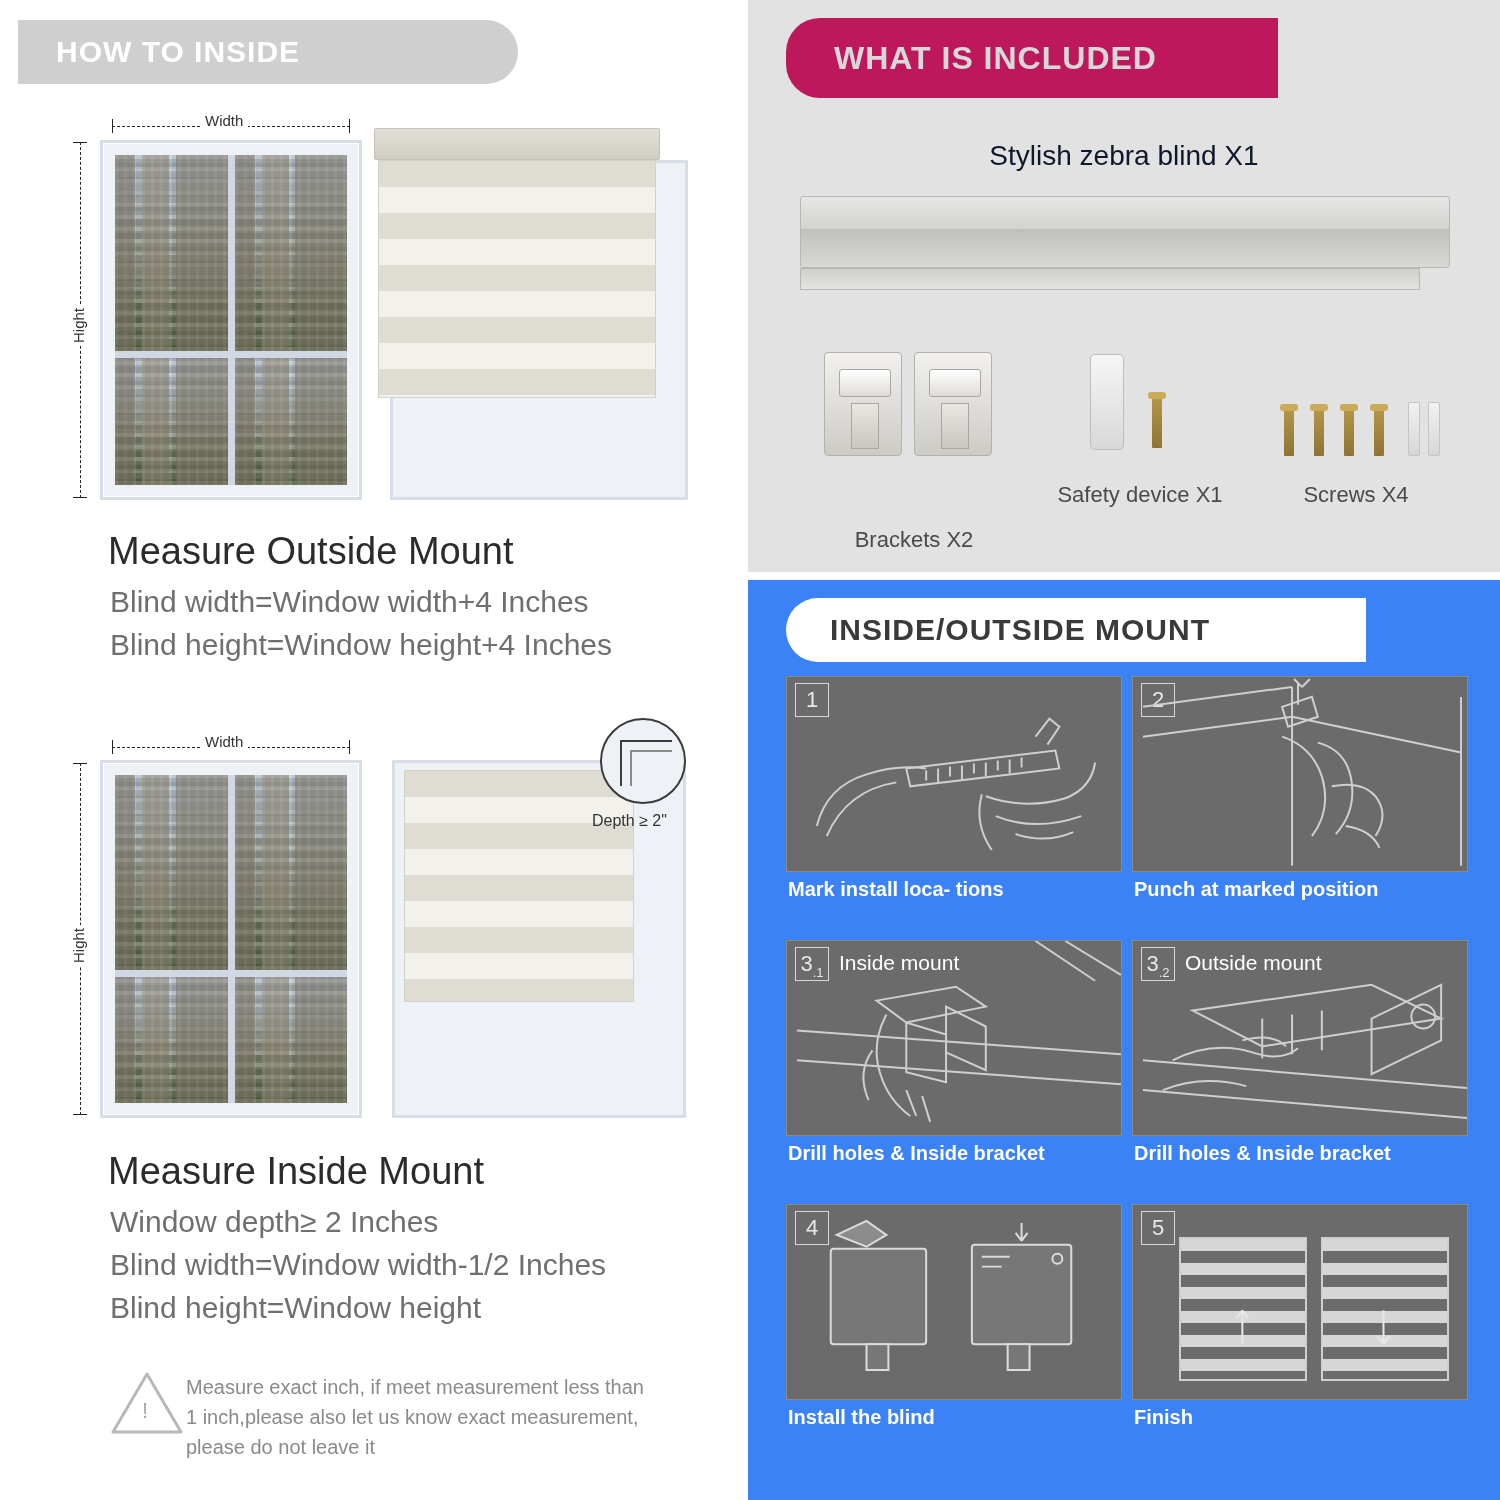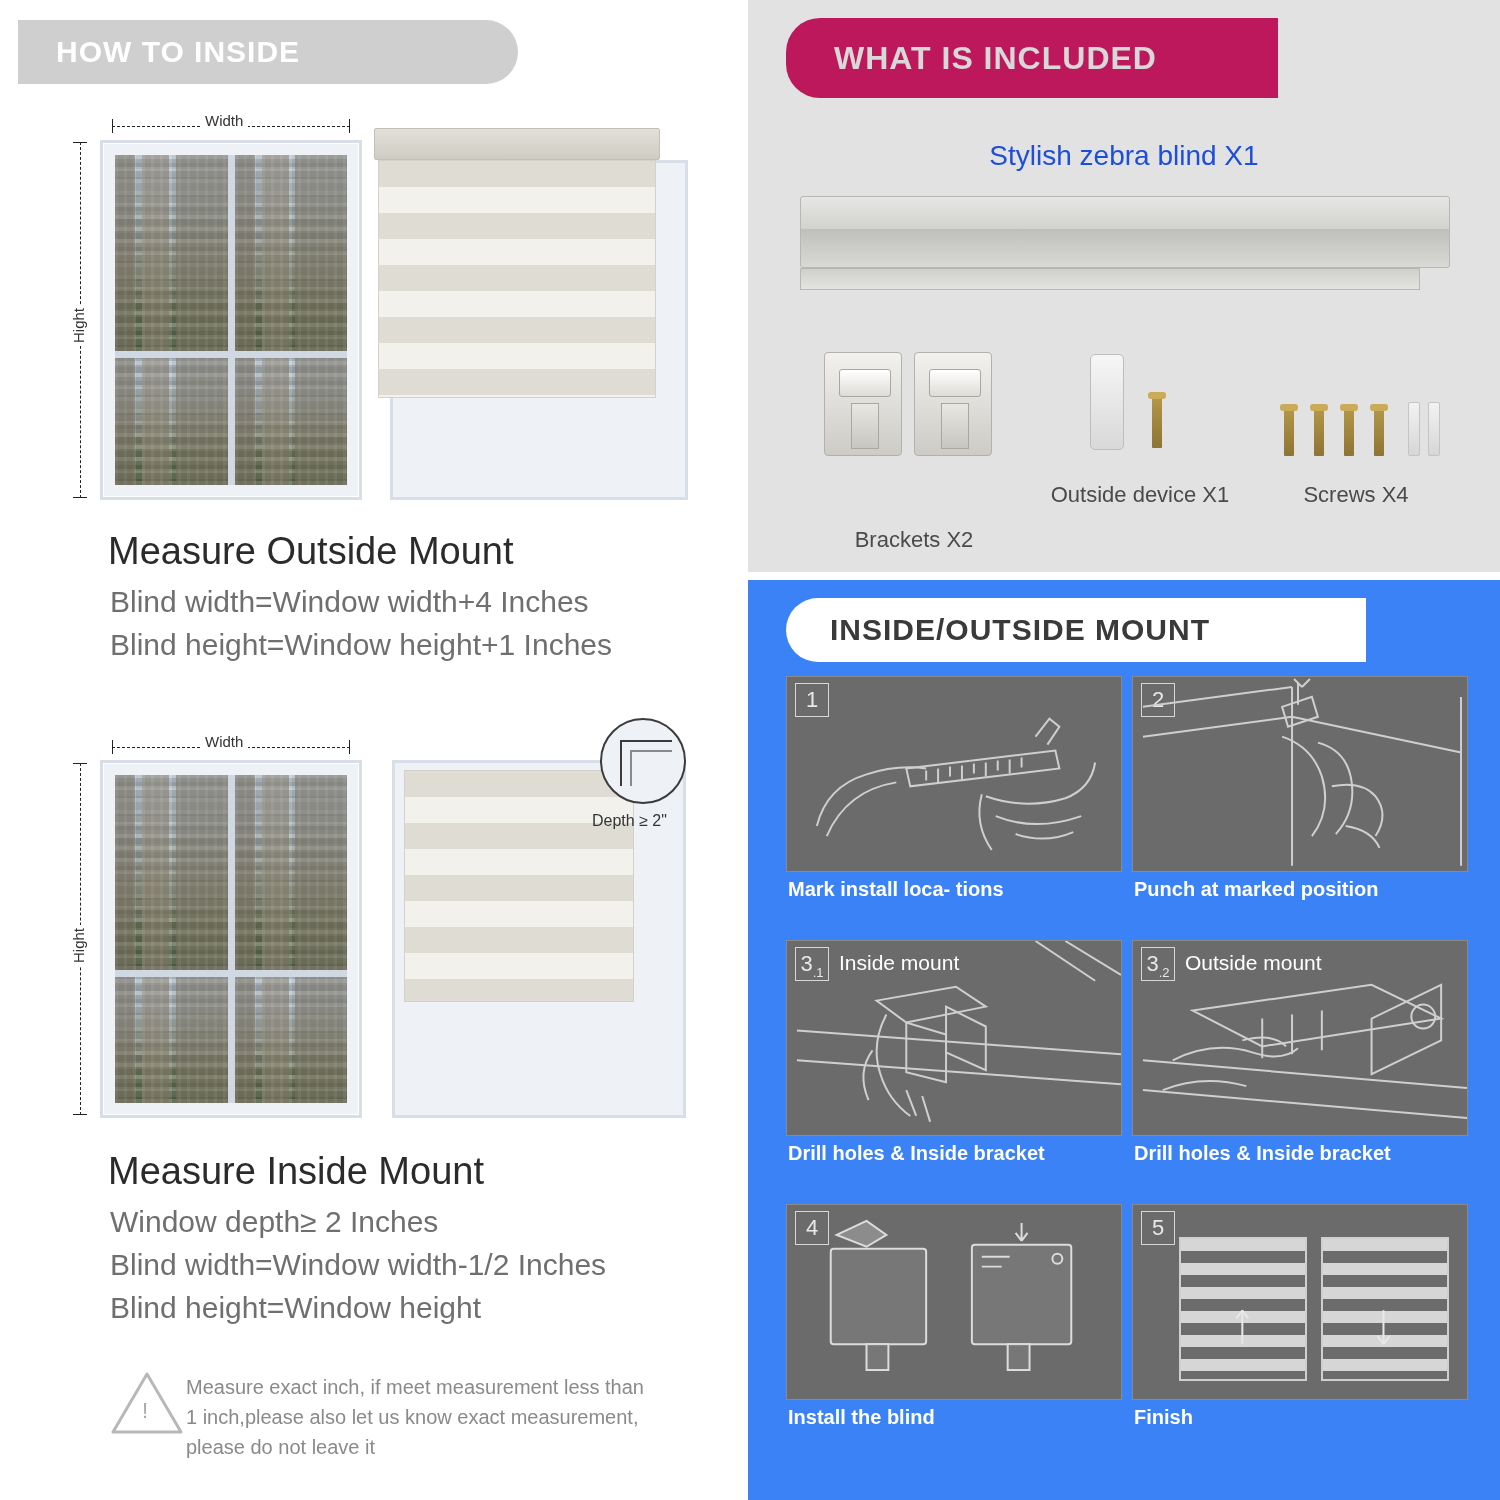--- a/index.html
+++ b/index.html
@@ -165,21 +165,21 @@
     border-radius: 34px 0 0 34px;
     color: #d8d8d8;
     font-size: 32px;
     padding-left: 48px;
   }
   .included-title {
     position: absolute;
     left: 0; right: 0; top: 140px;
     text-align: center;
     font-size: 28px;
-    color: #1d4ed8;
+    color: #0f172a;
   }
   .headrail {
     position: absolute;
     left: 52px; top: 196px;
     width: 650px; height: 72px;
     background: linear-gradient(180deg,#e6e6e4 0%, #d2d2cf 45%, #bfbfbb 46%, #d9d9d6 100%);
     border: 1px solid #b7b7b3;
     border-radius: 3px;
   }
   .headrail-lip {
@@ -331,21 +331,21 @@
         <div class="pane city"></div>
         <div class="pane city"></div>
         <div class="pane city"></div>
       </div>
     </div>
     <div class="blind-head" style="left:374px; top:128px; width:286px; height:32px;"></div>
     <div class="blind-fabric" style="left:378px; top:160px; width:278px; height:238px;"></div>
 
     <div class="heading" style="left:108px; top:530px;">Measure Outside Mount</div>
     <div class="subline" style="left:110px; top:585px;">Blind width=Window width+4 Inches</div>
-    <div class="subline" style="left:110px; top:628px;">Blind height=Window height+1 Inches</div>
+    <div class="subline" style="left:110px; top:628px;">Blind height=Window height+4 Inches</div>
 
     <div class="arrow-line-h" style="left:112px; top:747px; width:238px;"></div>
     <div class="tick-v" style="left:112px; top:740px;"></div>
     <div class="tick-v" style="left:349px; top:740px;"></div>
     <div class="dim-label" style="left:200px; top:733px; background:#fff; padding:0 5px;">Width</div>
 
     <div class="arrow-line-v" style="left:80px; top:763px; height:352px;"></div>
     <div class="tick-h" style="left:73px; top:763px;"></div>
     <div class="tick-h" style="left:73px; top:1114px;"></div>
     <div class="dim-label" style="left:70px; top:925px; background:#fff; padding:3px 0; writing-mode:vertical-rl; transform:rotate(180deg);">Hight</div>
@@ -396,21 +396,21 @@
 
     <div class="headrail"></div>
     <div class="headrail-lip"></div>
 
     <div class="bracket" style="left:76px; top:352px;"></div>
     <div class="bracket" style="left:166px; top:352px;"></div>
     <div class="part-label" style="left:56px; top:482px; width:220px;margin-top:45px;">Brackets X2</div>
 
     <div class="safety" style="left:342px; top:354px;"></div>
     <div class="screw" style="left:404px; top:392px; height:56px;"></div>
-    <div class="part-label" style="left:272px; top:482px; width:240px;">Outside device X1</div>
+    <div class="part-label" style="left:272px; top:482px; width:240px;">Safety device X1</div>
 
     <div class="screw" style="left:536px; top:404px; height:52px;"></div>
     <div class="screw" style="left:566px; top:404px; height:52px;"></div>
     <div class="screw" style="left:596px; top:404px; height:52px;"></div>
     <div class="screw" style="left:626px; top:404px; height:52px;"></div>
     <div class="anchor" style="left:660px; top:402px; height:54px;"></div>
     <div class="anchor" style="left:680px; top:402px; height:54px;"></div>
     <div class="part-label" style="left:498px; top:482px; width:220px;">Screws X4</div>
   </div>
 

